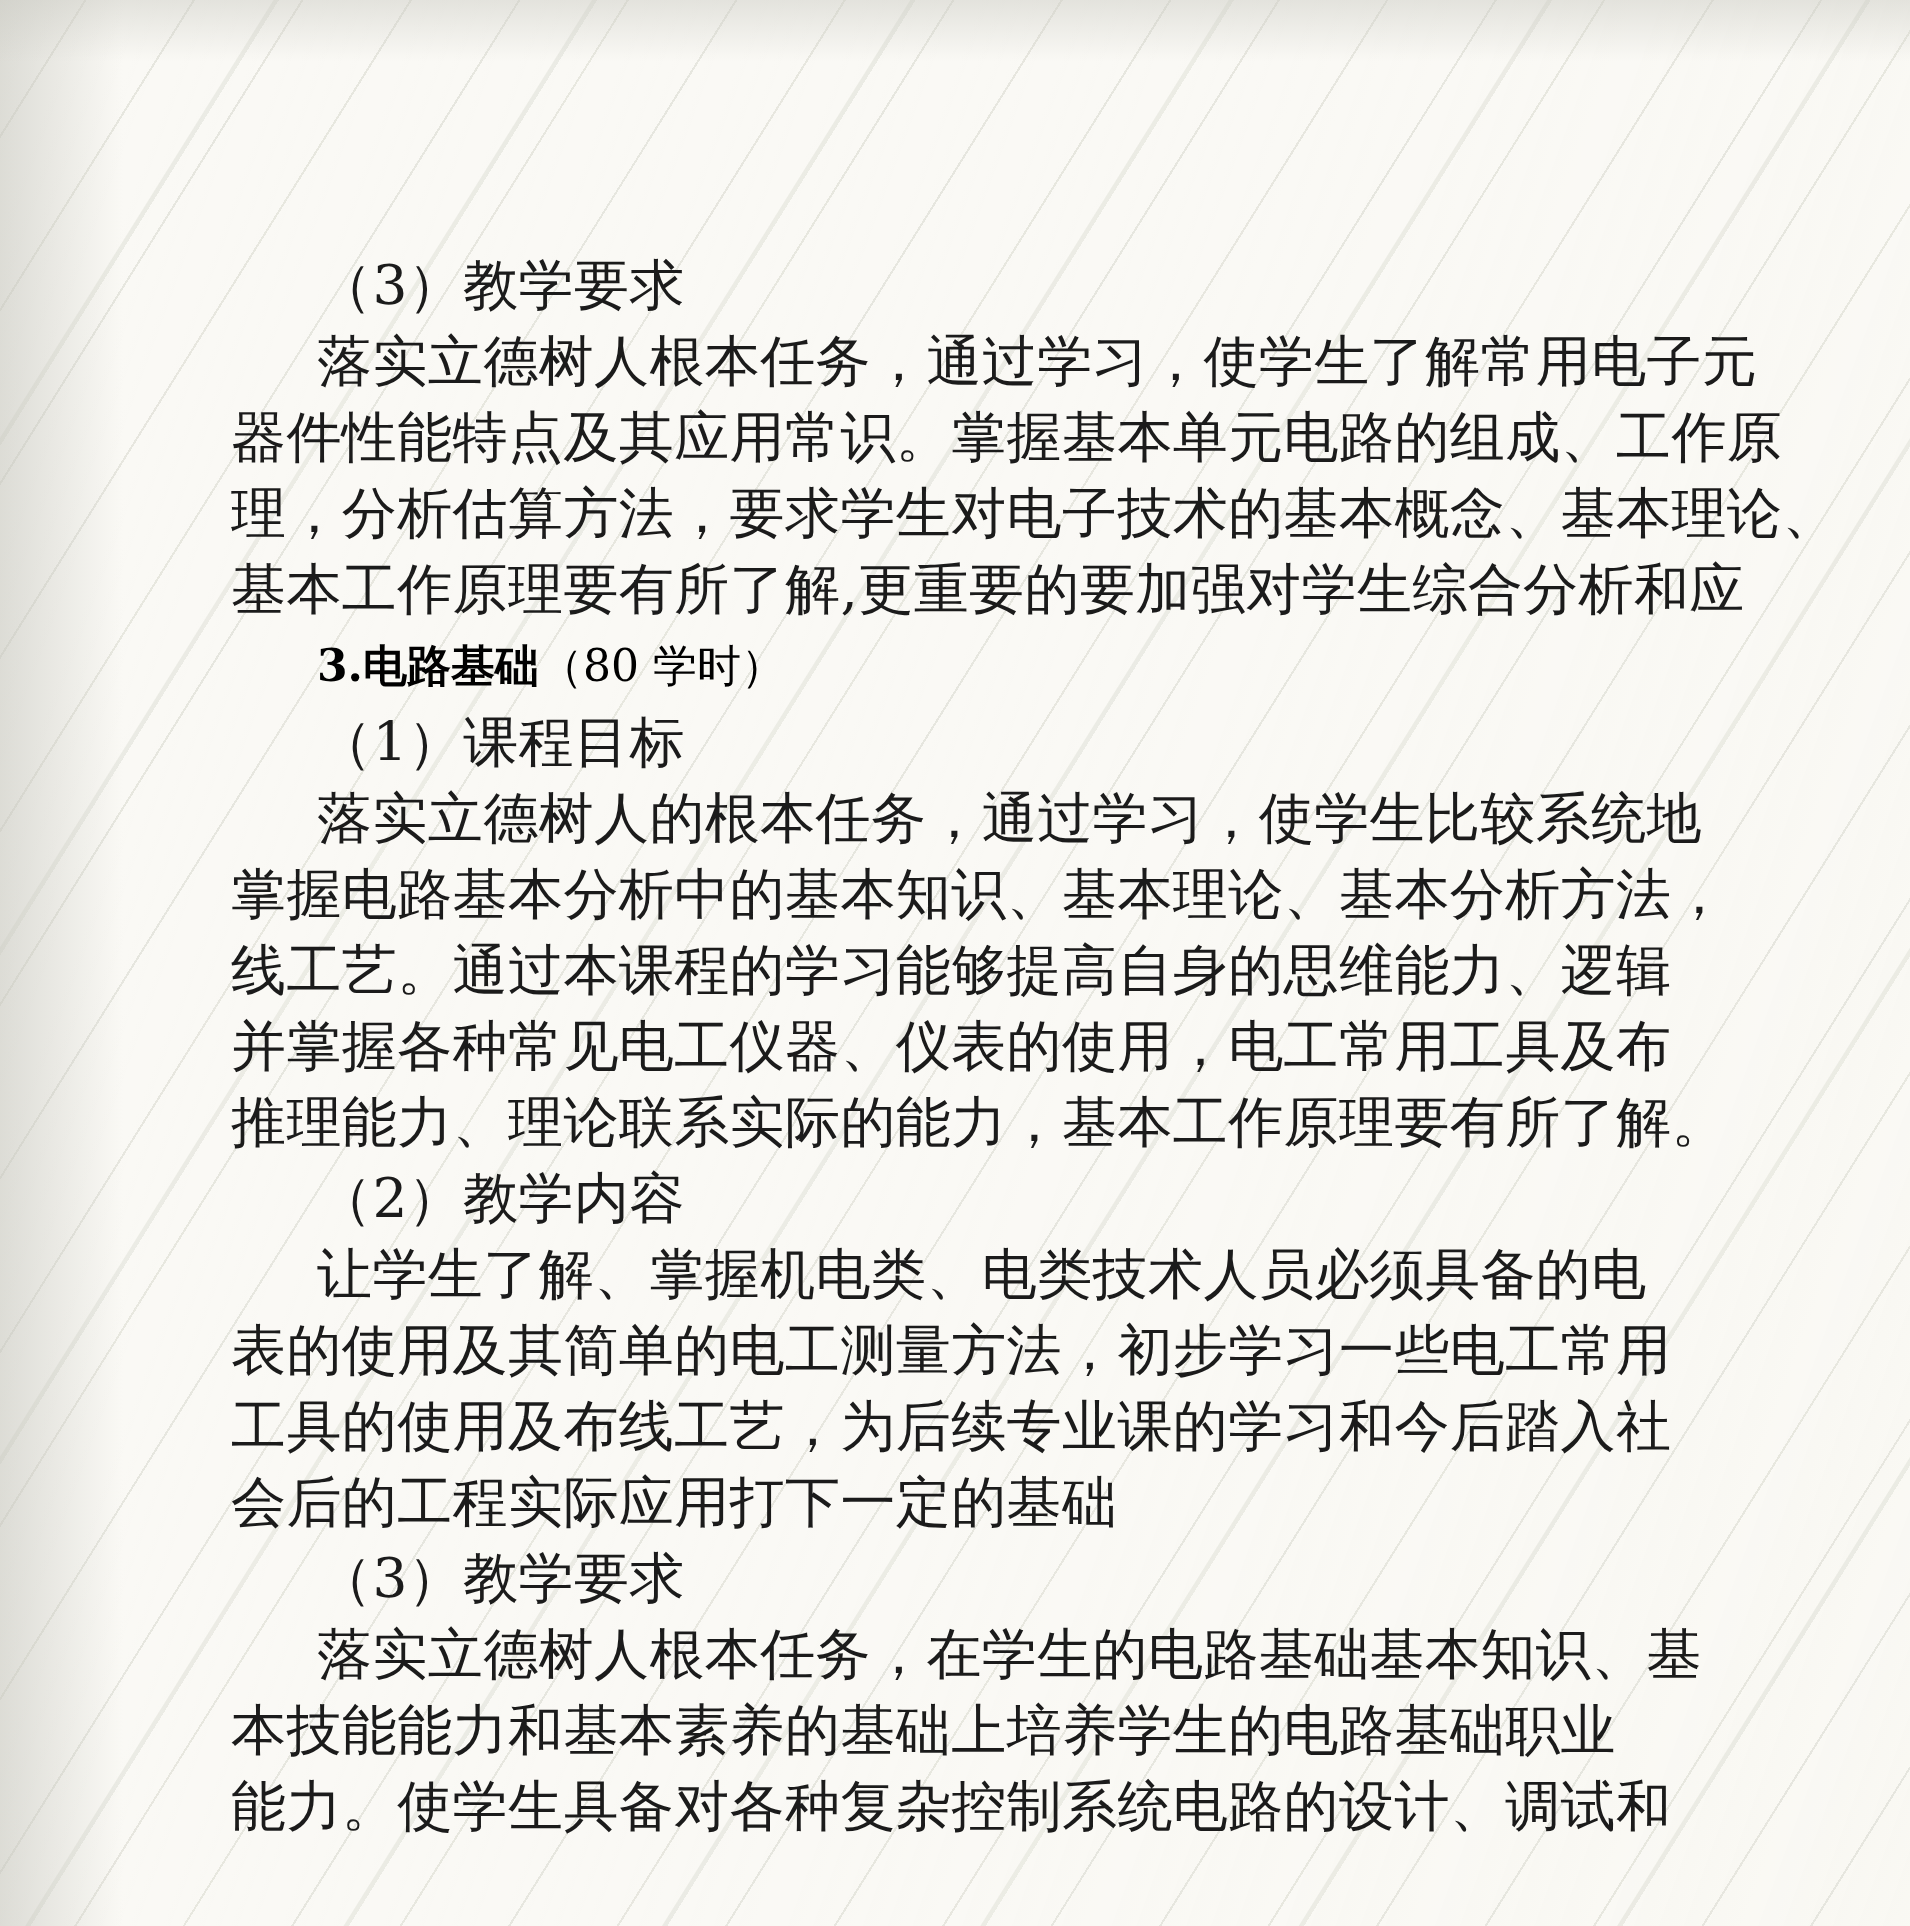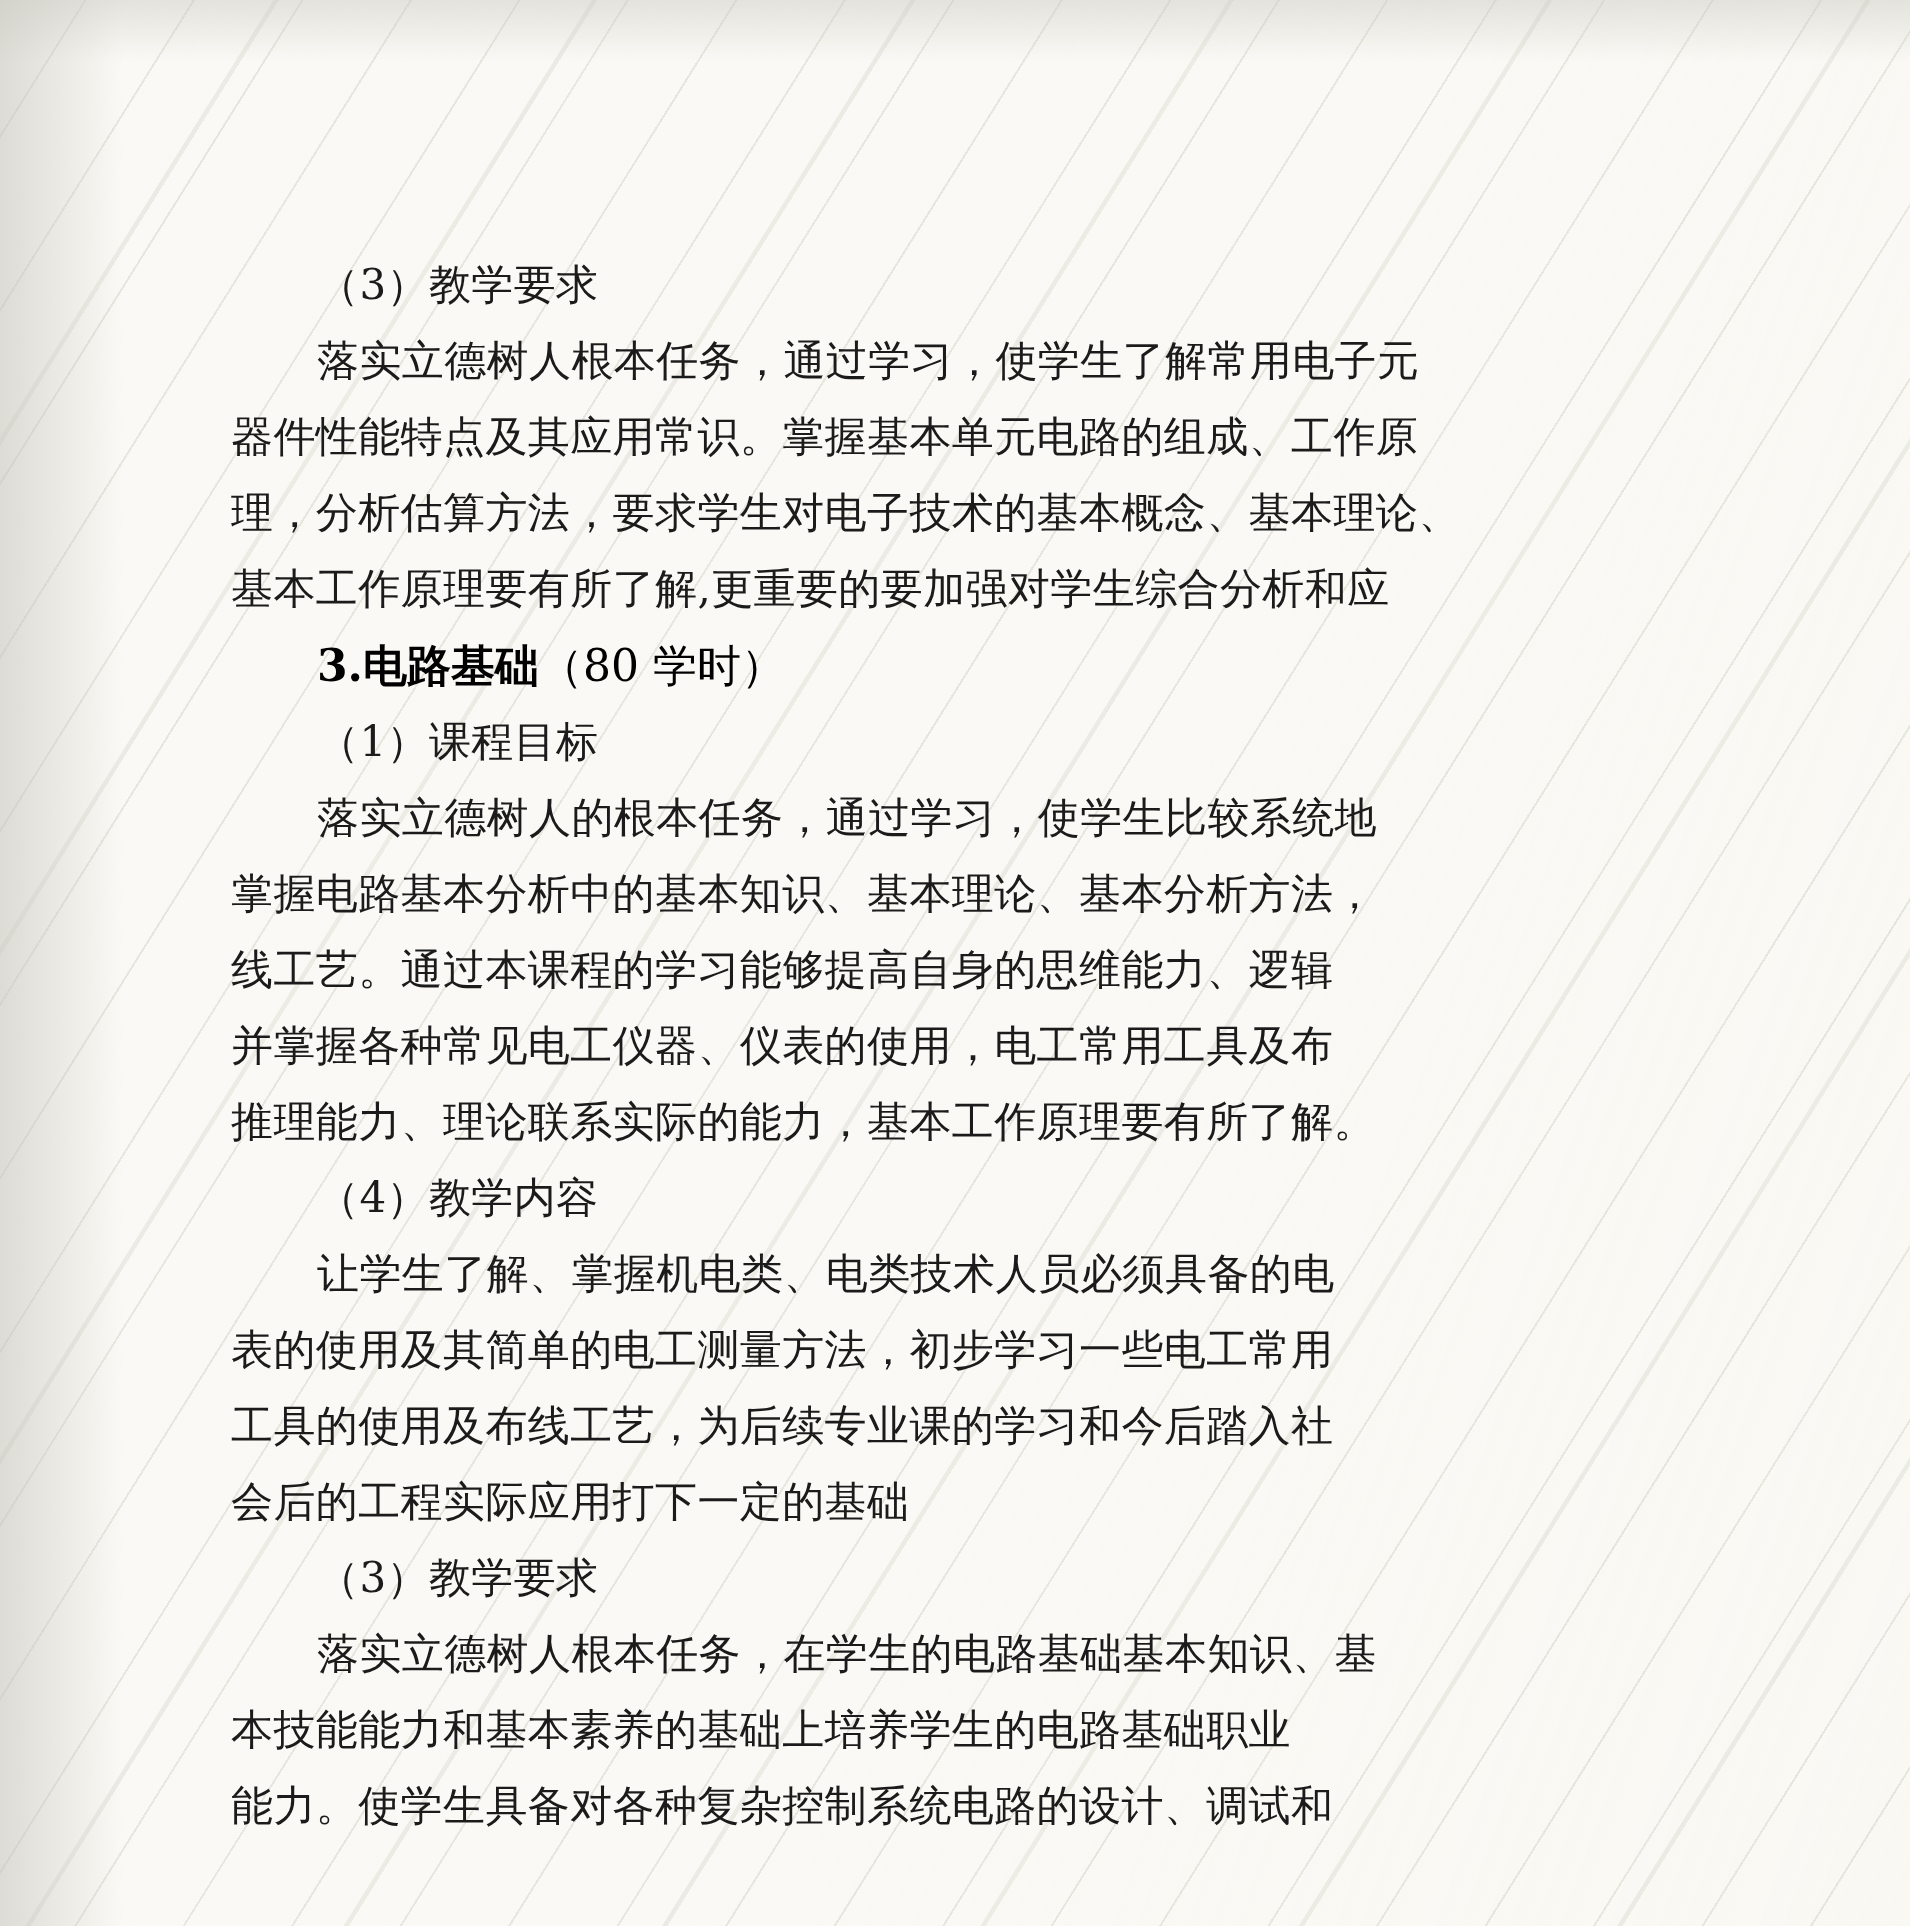--- a/index.html
+++ b/index.html
@@ -61,21 +61,21 @@
 
   .content {
     position: absolute;
     left: 231px;
     top: 247px;
     width: 1464px;
   }
 
   p.body-line {
     margin: 0;
-    font-size: 42px;
+    font-size: 55px;
     line-height: 76px;
     color: #1b1b1b;
     letter-spacing: 0.4px;
     white-space: pre;
     font-family: "DejaVu Serif", "Liberation Serif", serif;
   }
   p.indent {
     text-indent: 86px;
   }
   p.heading {
@@ -129,21 +129,21 @@
 
     <div class="para">
       <p class="body-line indent">落实立德树人的根本任务，通过学习，使学生比较系统地</p>
       <p class="body-line">掌握电路基本分析中的基本知识、基本理论、基本分析方法，</p>
       <p class="body-line">线工艺。通过本课程的学习能够提高自身的思维能力、逻辑</p>
       <p class="body-line">并掌握各种常见电工仪器、仪表的使用，电工常用工具及布</p>
       <p class="body-line">推理能力、理论联系实际的能力，基本工作原理要有所了解。</p>
     </div>
 
     <div class="para">
-      <p class="body-line indent">（4）教学内容</p>
+      <p class="body-line indent">（2）教学内容</p>
     </div>
 
     <div class="para">
       <p class="body-line indent">让学生了解、掌握机电类、电类技术人员必须具备的电</p>
       <p class="body-line">表的使用及其简单的电工测量方法，初步学习一些电工常用</p>
       <p class="body-line">工具的使用及布线工艺，为后续专业课的学习和今后踏入社</p>
       <p class="body-line">会后的工程实际应用打下一定的基础</p>
     </div>
 
     <div class="para">

